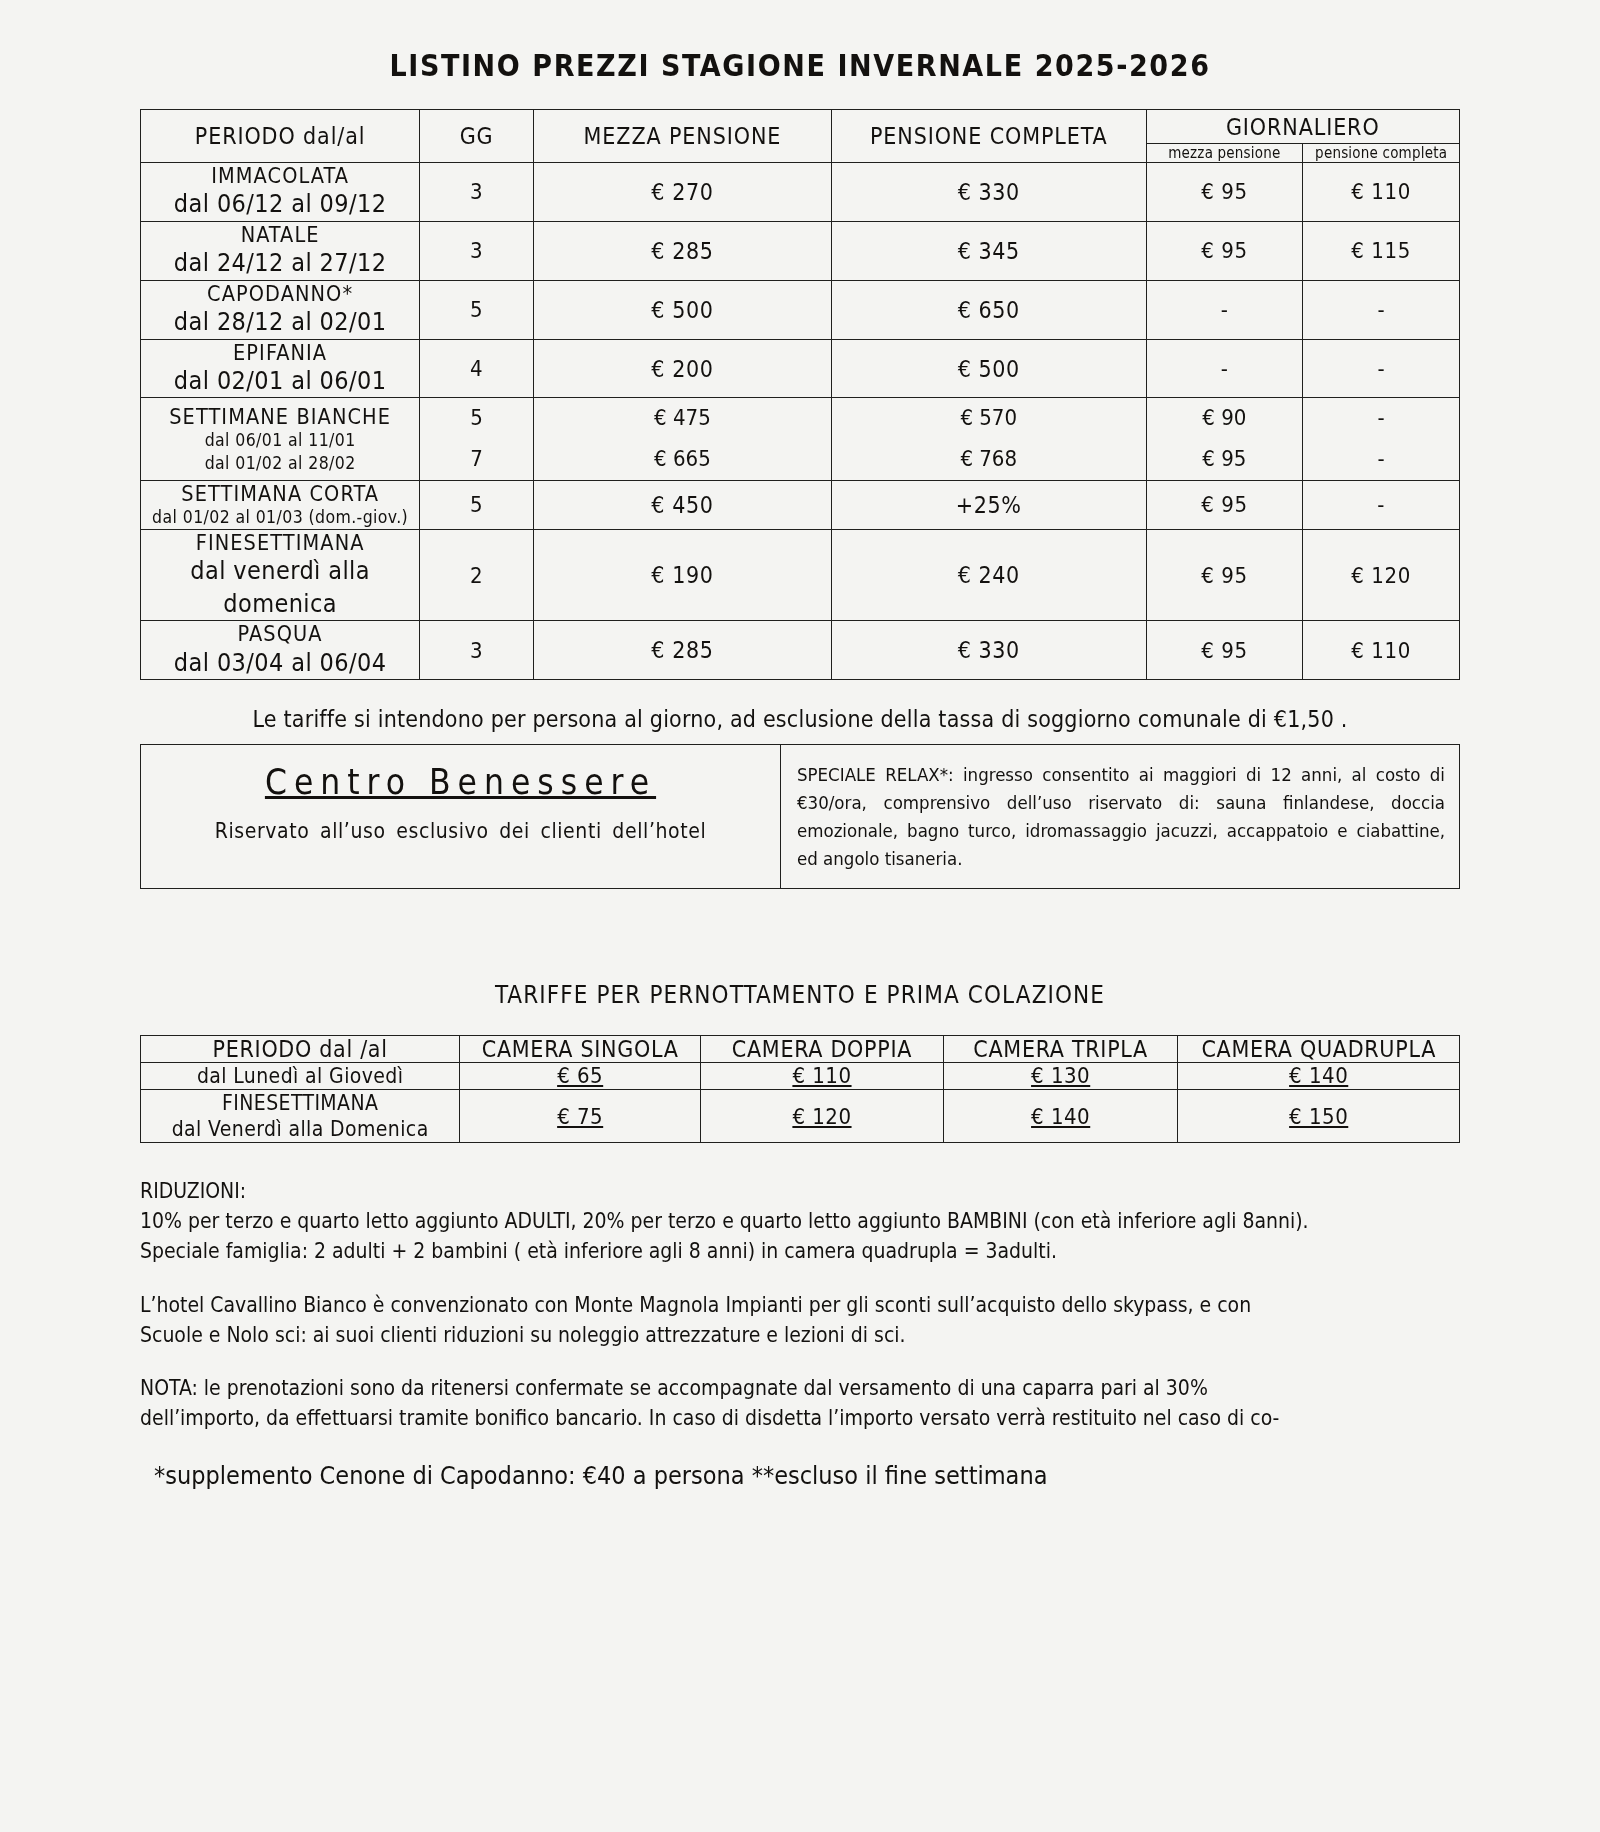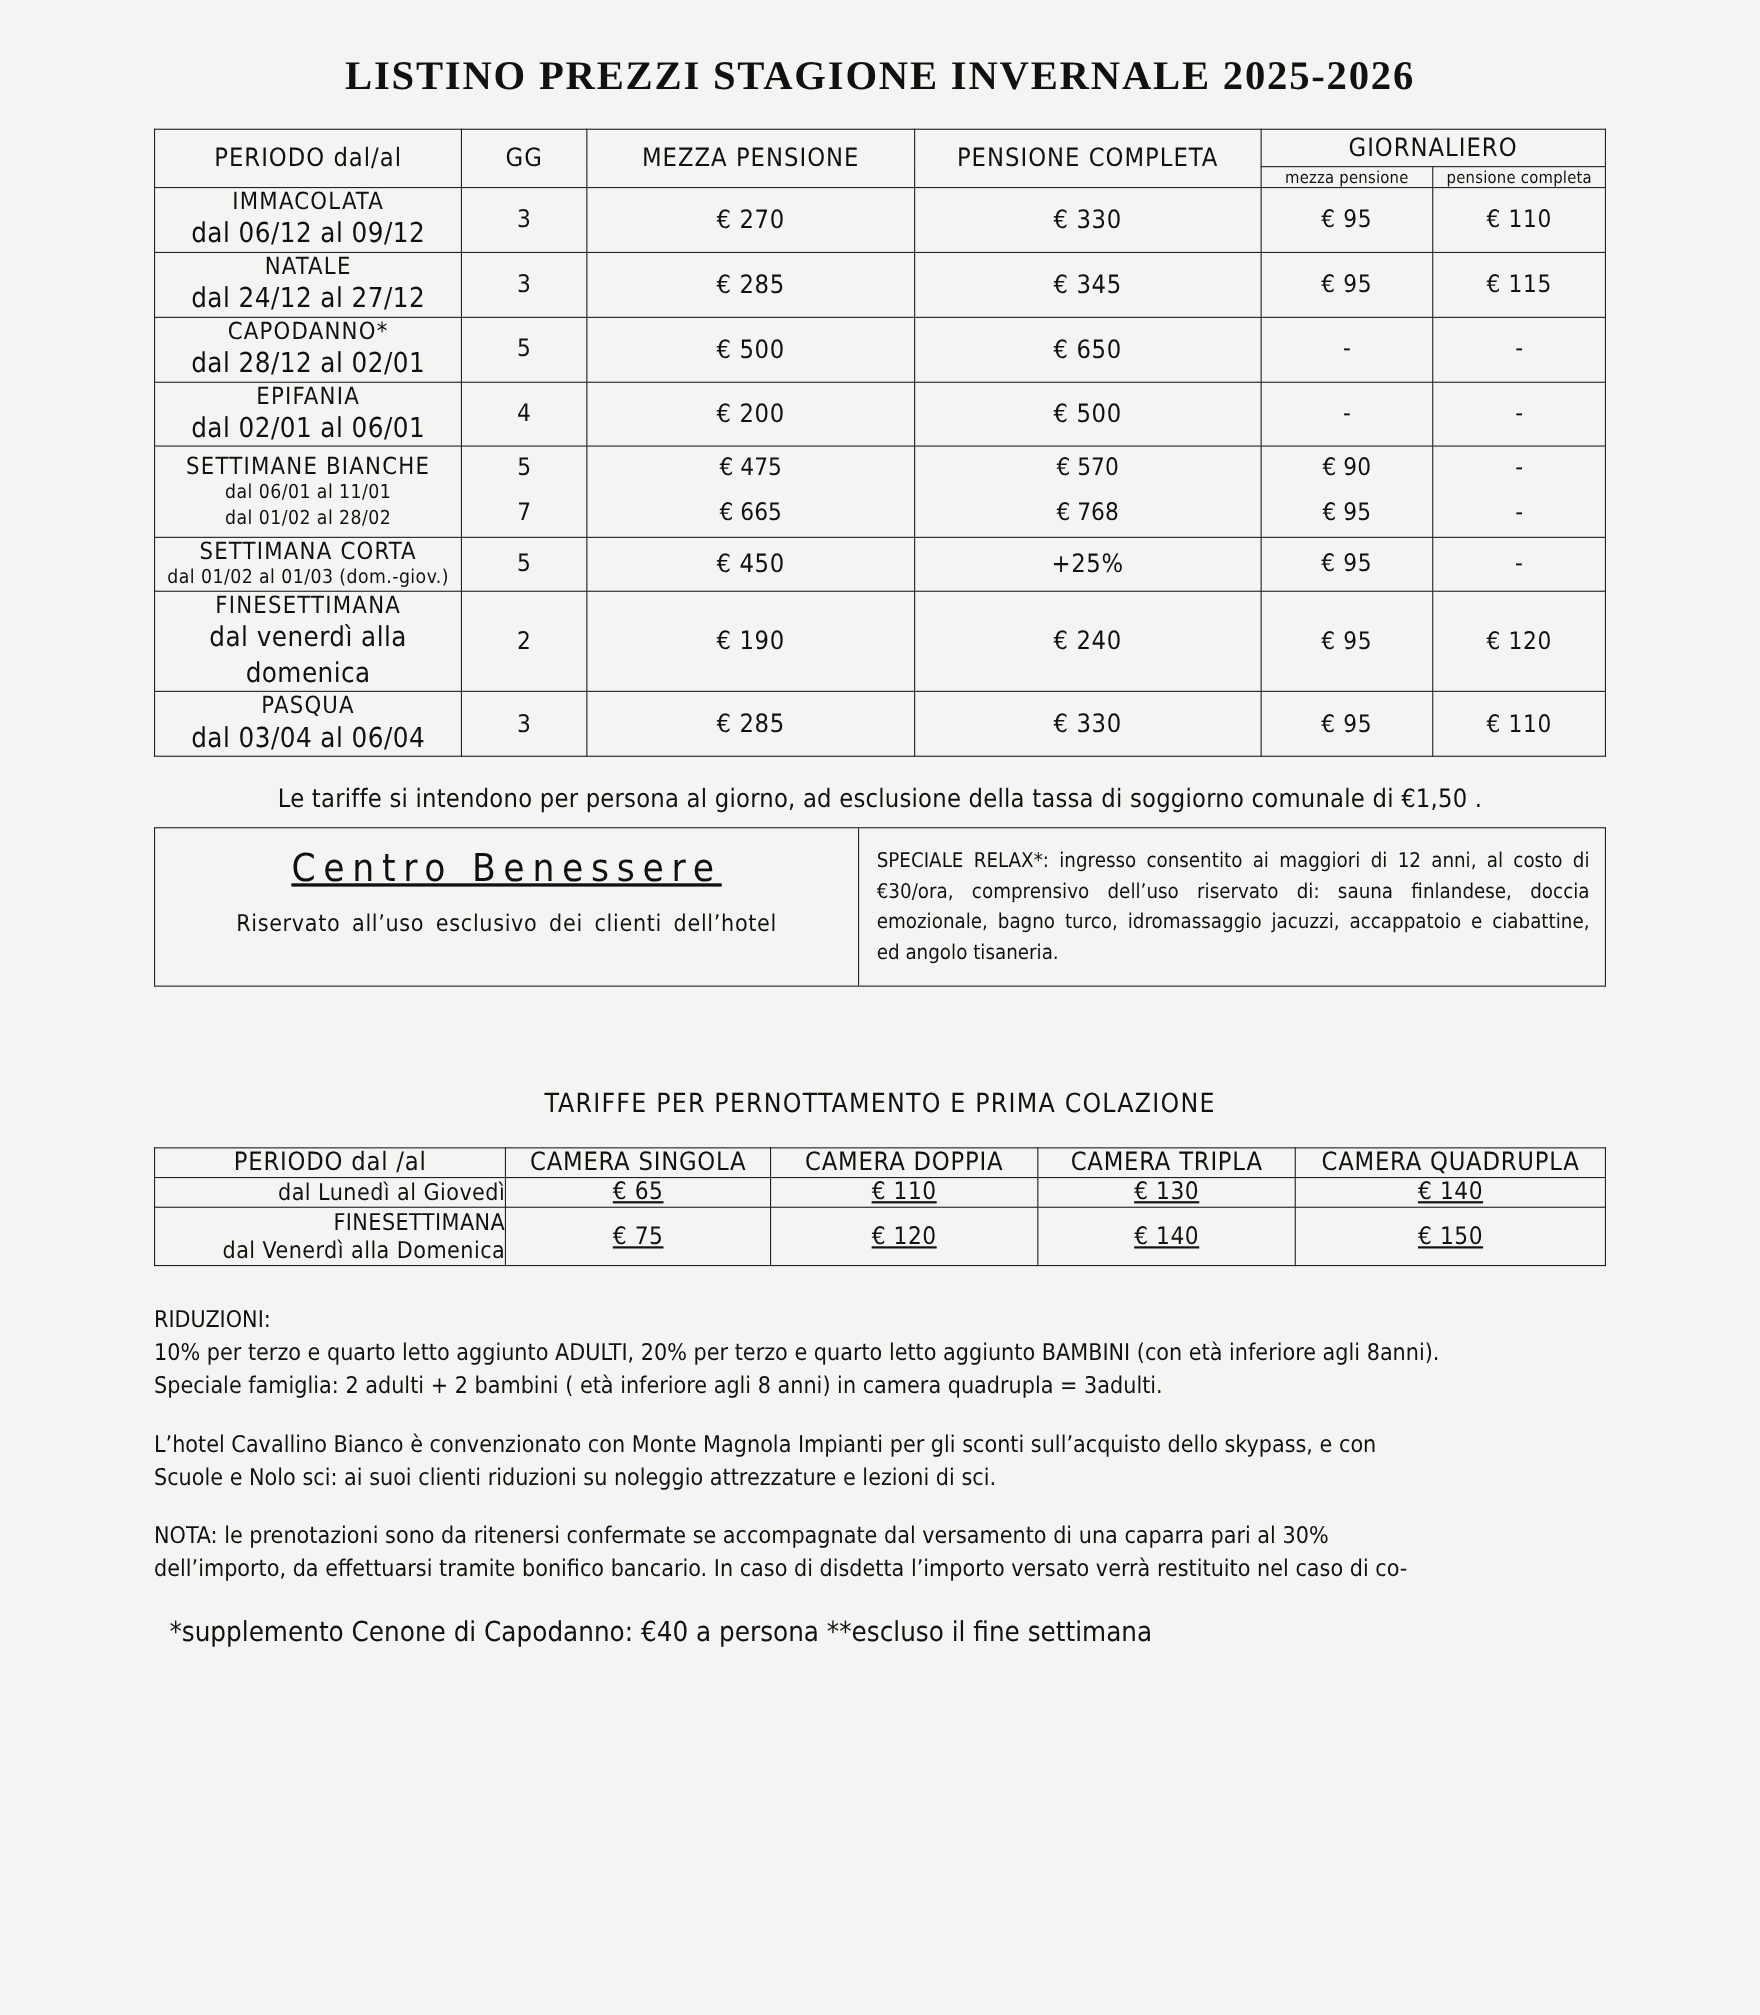--- a/index.html
+++ b/index.html
@@ -17,27 +17,26 @@
   .page {
     position: relative;
     width: 1600px;
     min-height: 1832px;
     box-sizing: border-box;
     padding: 0 140px;
   }
   
   .doc-title {
     text-align: center;
-    font-size: 37px;
+    font-size: 30px;
     letter-spacing: 1.6px;
     font-weight: 700;
     padding-top: 48px;
     padding-bottom: 26px;
     font-stretch: condensed;
-    font-family: Liberation Serif, serif;
   }
   
   table.grid {
     width: 100%;
     border-collapse: collapse;
     table-layout: fixed;
     background: #f4f4f2;
   }
   table.grid td, table.grid th {
     border: 1.6px solid #20201e;
@@ -174,21 +173,21 @@
     padding: 0;
     vertical-align: middle;
   }
   .g2-hdr {
     text-align: center;
     font-size: 23px;
     letter-spacing: 0.7px;
     padding: 13px 4px;
   }
   .g2-lbl {
-    text-align: right;
+    text-align: center;
     font-size: 21px;
     letter-spacing: 0.4px;
     padding: 12px 6px;
     line-height: 1.25;
   }
   .g2-lbl .l1 { display: block; }
   .g2-lbl .l2 { display: block; }
   .g2-num {
     text-align: center;
     font-size: 22px;

